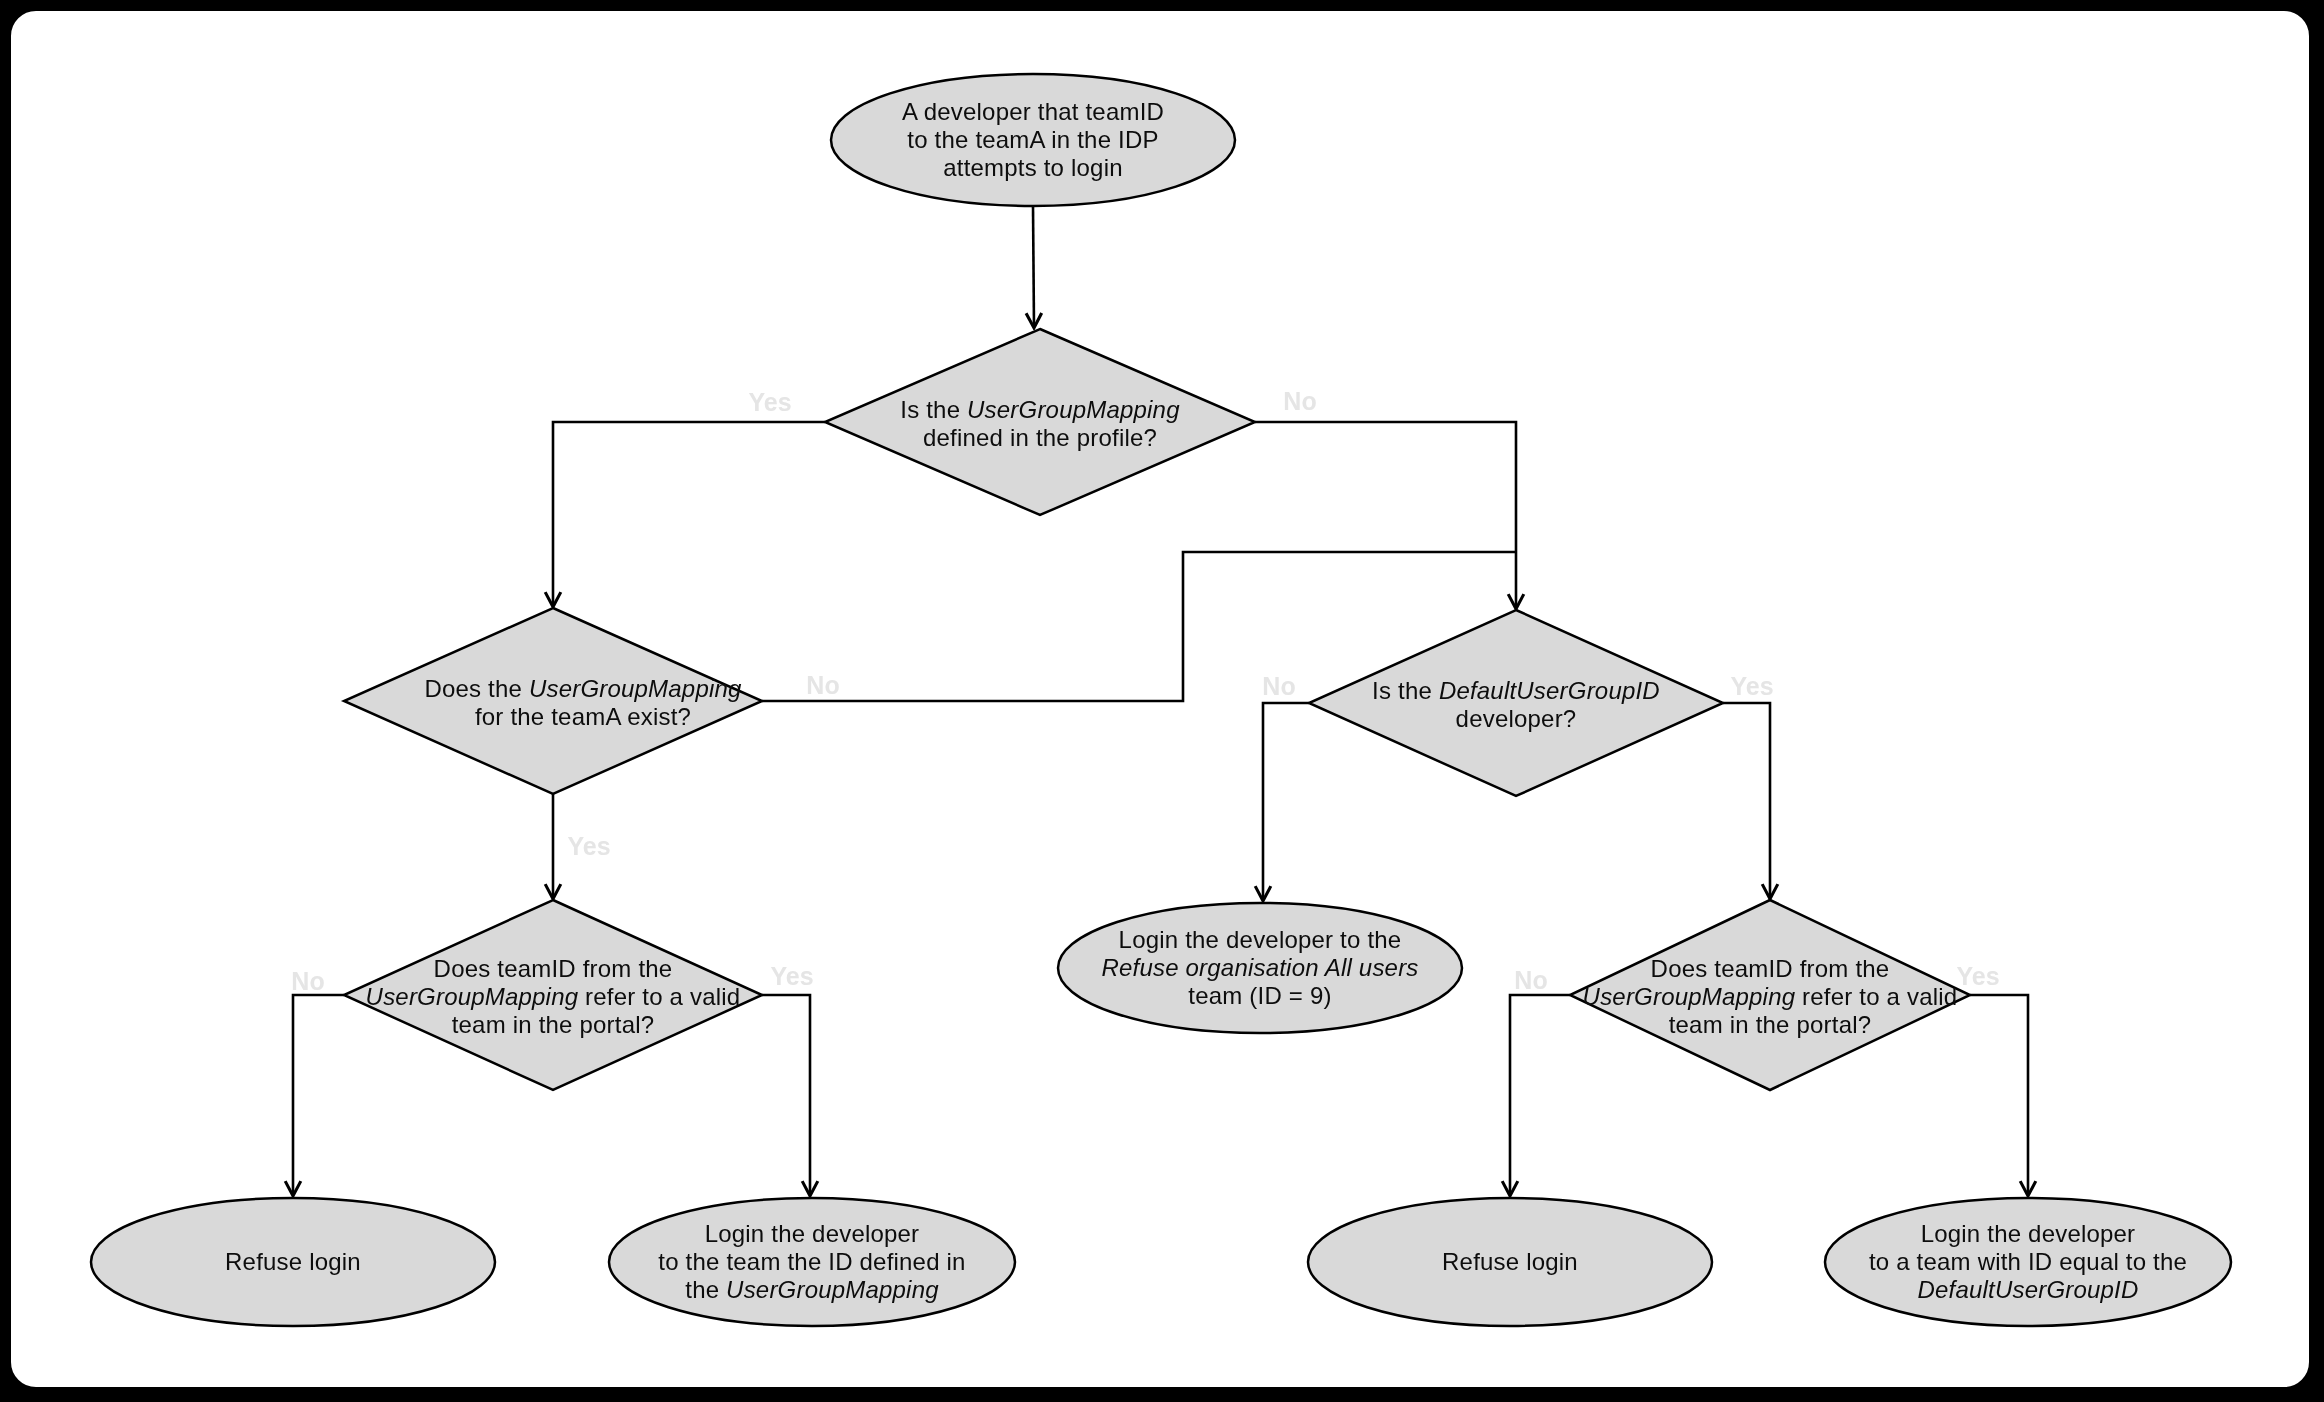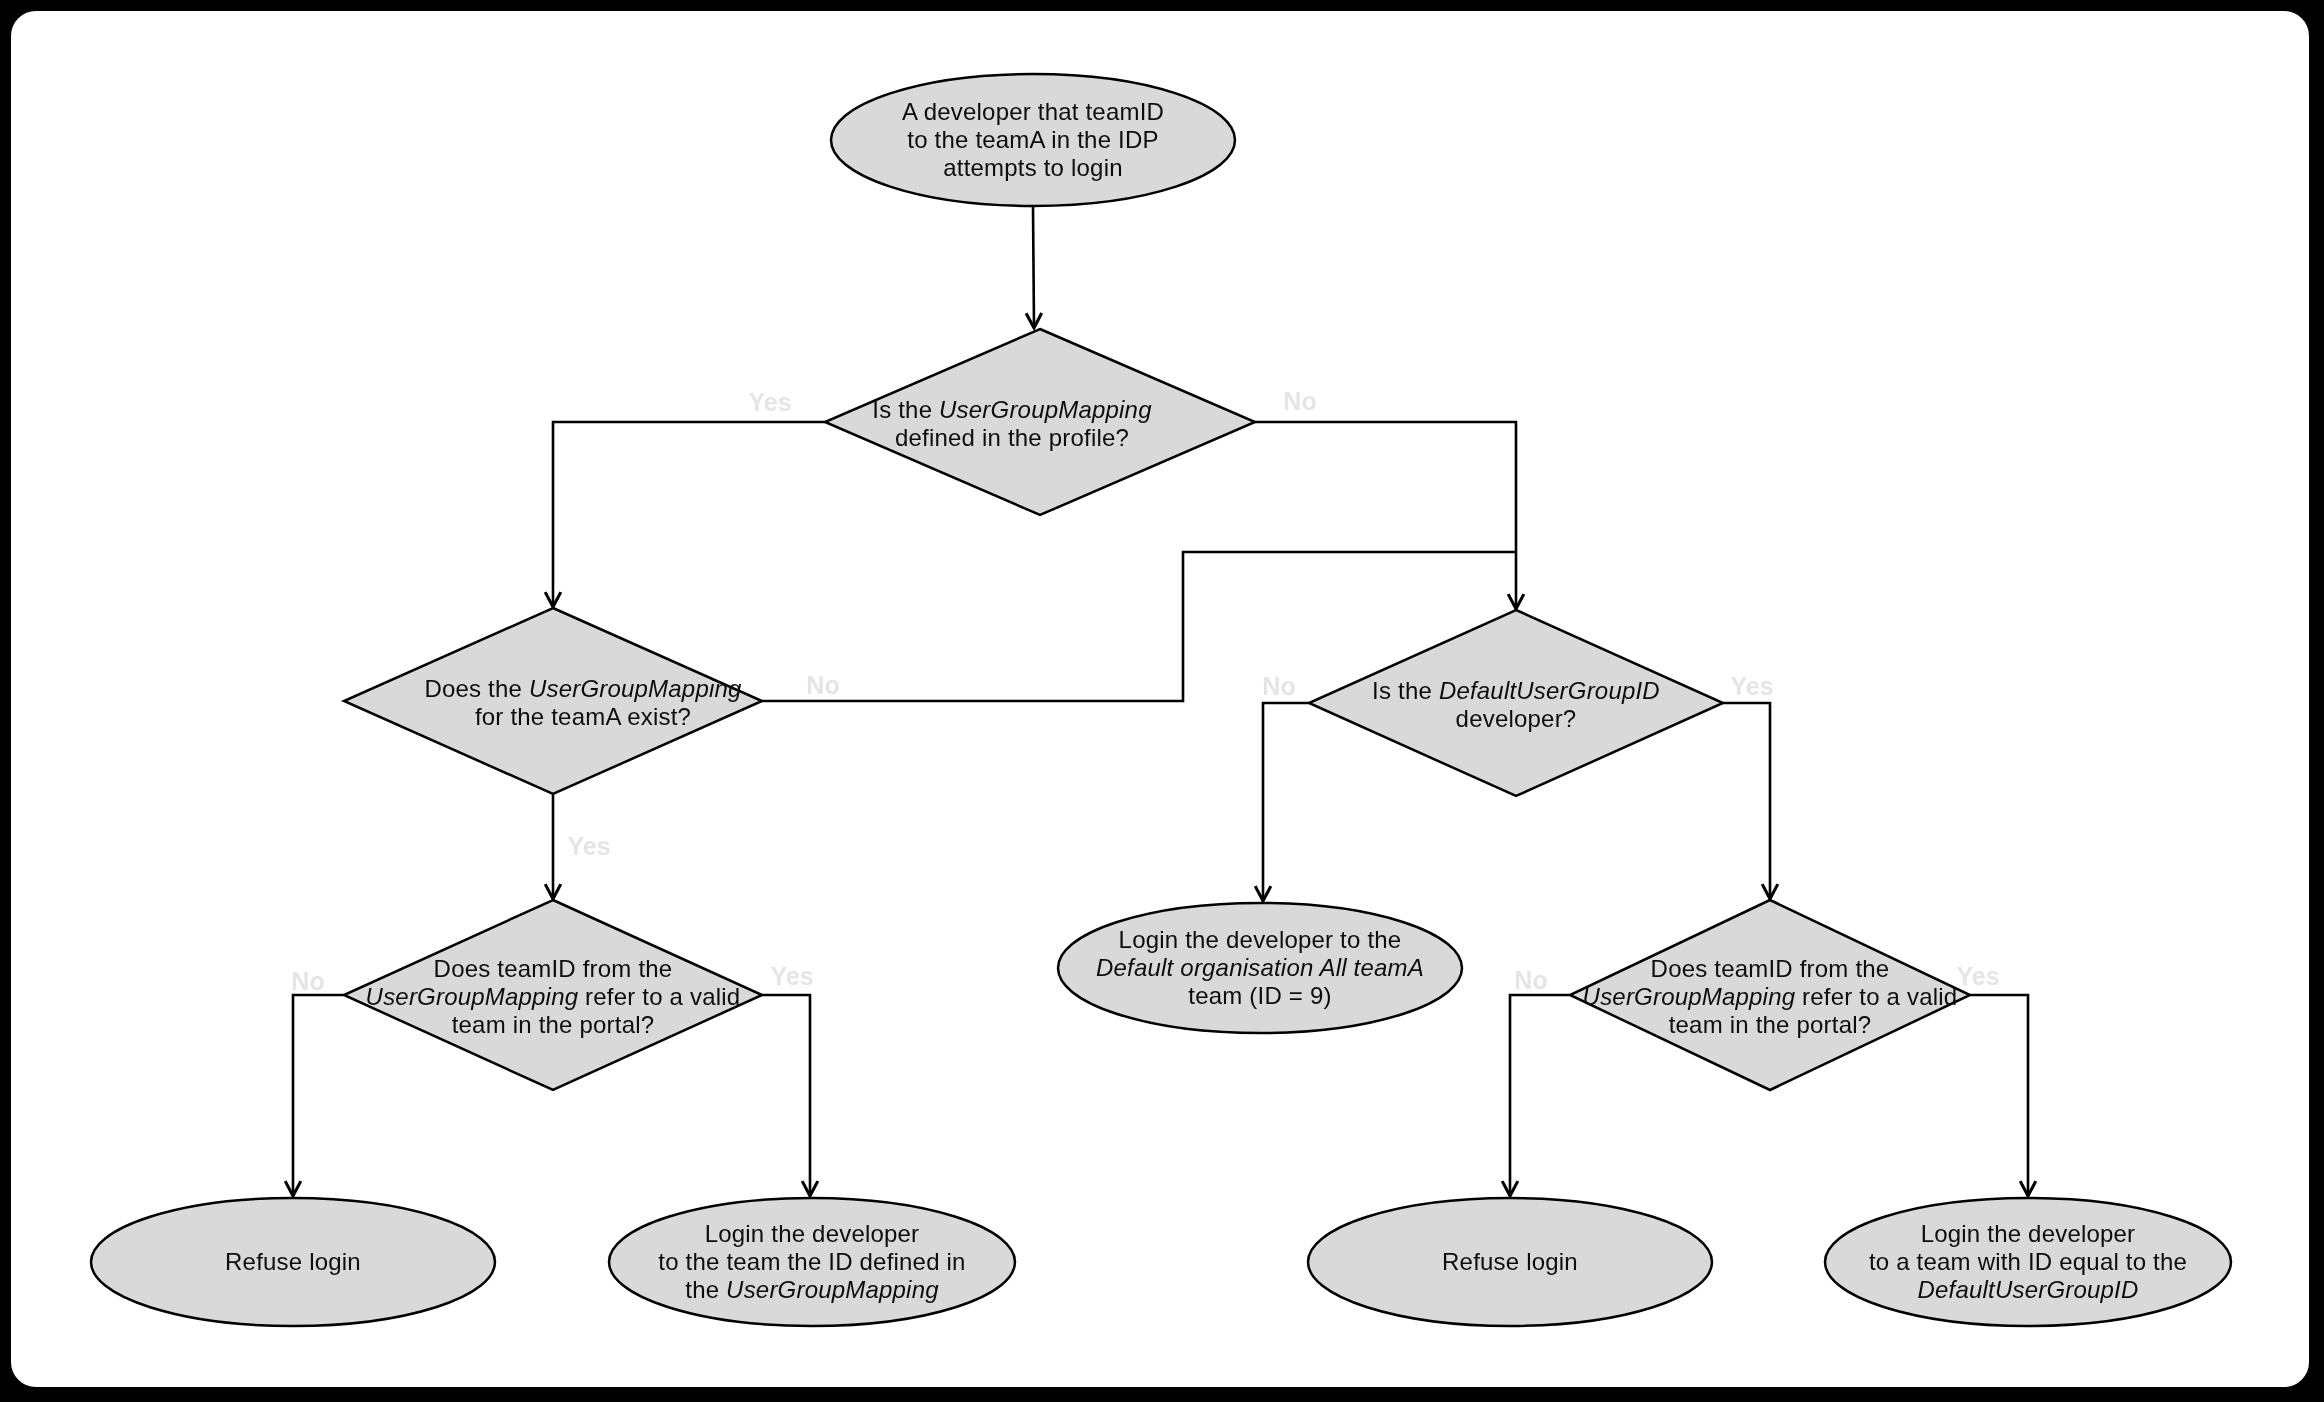--- a/index.html
+++ b/index.html
@@ -96,21 +96,21 @@
     <ellipse class="node-shape" cx="1260" cy="968" rx="202" ry="65"></ellipse>
     <ellipse class="node-shape" cx="1510" cy="1262" rx="202" ry="64"></ellipse>
     <ellipse class="node-shape" cx="2028" cy="1262" rx="203" ry="64"></ellipse>
   </svg>
 
   <div class="node-label" style="left:1033px; top:140px;">
       <div><span>A developer that teamID</span></div>
       <div><span>to the teamA in the IDP</span></div>
       <div><span>attempts to login</span></div>
     </div>
-  <div class="node-label" style="left:1012px; top:424px;">
+  <div class="node-label" style="left:1040px; top:424px;">
       <div><span>Is the </span><span class="it">UserGroupMapping</span></div>
       <div><span>defined in the profile?</span></div>
     </div>
   <div class="node-label" style="left:583px; top:703px;">
       <div><span>Does the </span><span class="it">UserGroupMapping</span></div>
       <div><span>for the teamA exist?</span></div>
     </div>
   <div class="node-label" style="left:1516px; top:705px;">
       <div><span>Is the </span><span class="it">DefaultUserGroupID</span></div>
       <div><span>developer?</span></div>
@@ -128,21 +128,21 @@
   <div class="node-label" style="left:293px; top:1262px;">
       <div><span>Refuse login</span></div>
     </div>
   <div class="node-label" style="left:812px; top:1262px;">
       <div><span>Login the developer</span></div>
       <div><span>to the team the ID defined in</span></div>
       <div><span>the </span><span class="it">UserGroupMapping</span></div>
     </div>
   <div class="node-label" style="left:1260px; top:968px;">
       <div><span>Login the developer to the</span></div>
-      <div><span class="it">Default organisation All teamA</span></div>
+      <div><span class="it">Refuse organisation All users</span></div>
       <div><span>team (ID = 9)</span></div>
     </div>
   <div class="node-label" style="left:1510px; top:1262px;">
       <div><span>Refuse login</span></div>
     </div>
   <div class="node-label" style="left:2028px; top:1262px;">
       <div><span>Login the developer</span></div>
       <div><span>to a team with ID equal to the</span></div>
       <div><span class="it">DefaultUserGroupID</span></div>
     </div>

